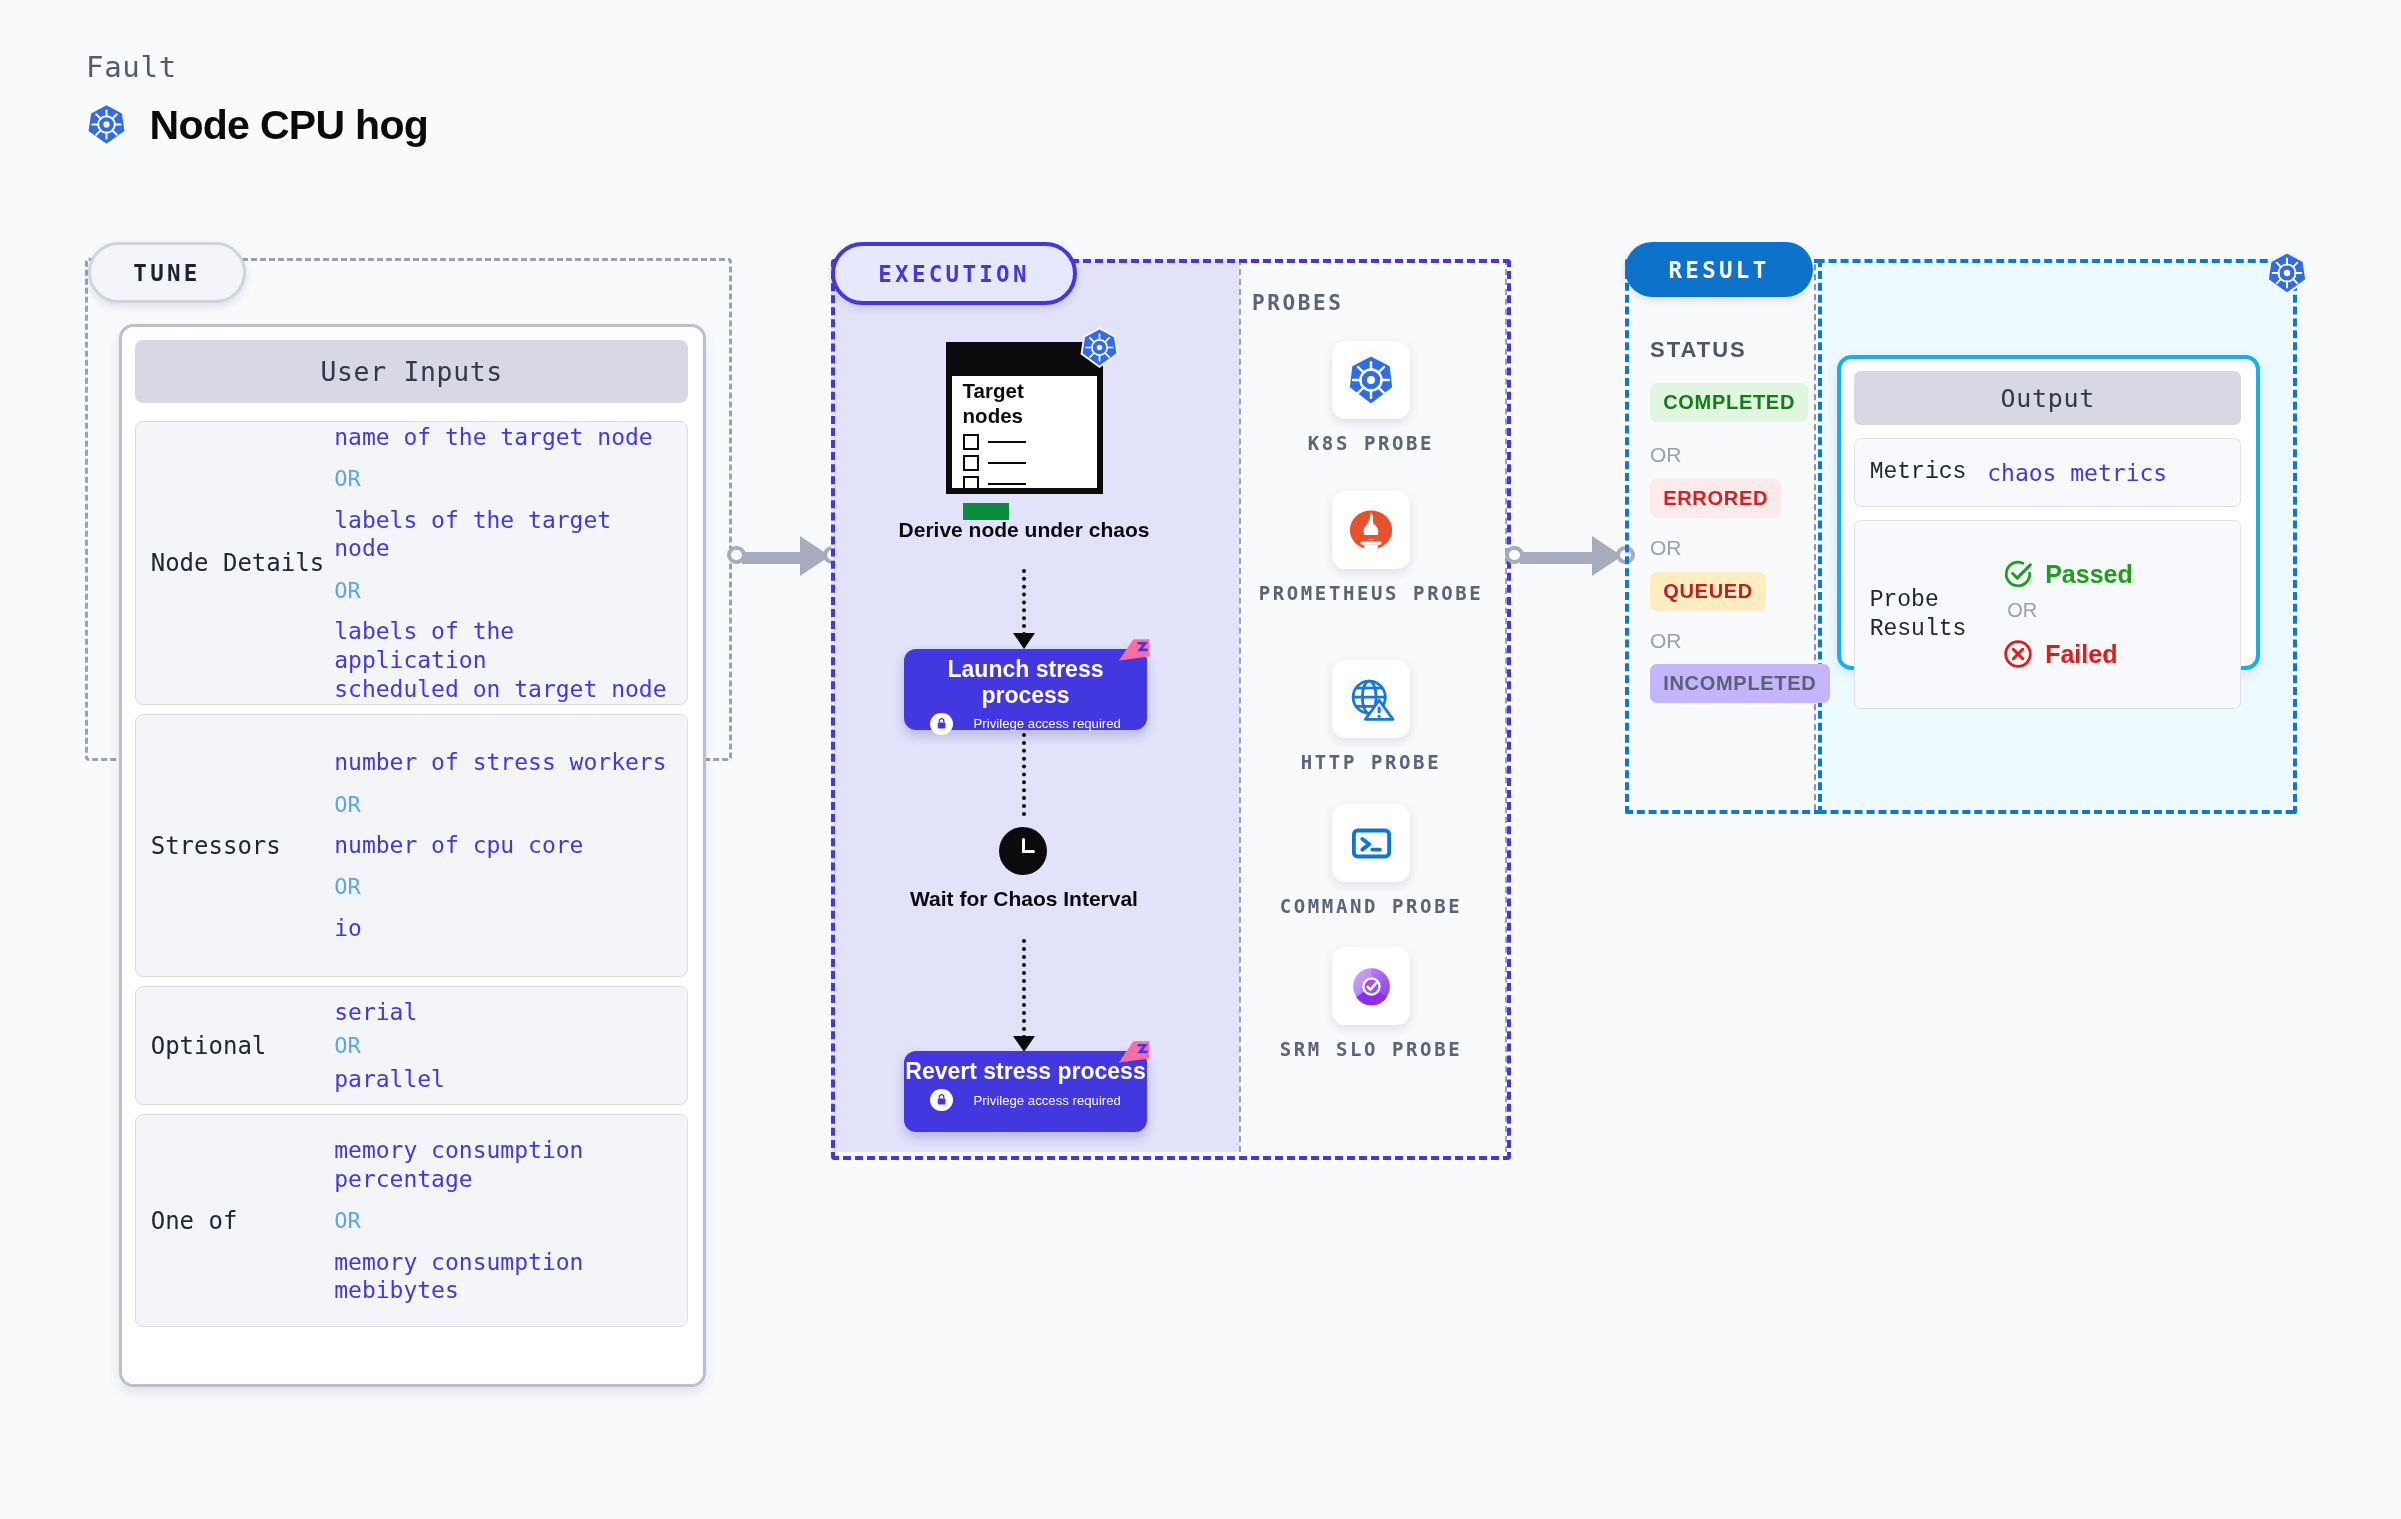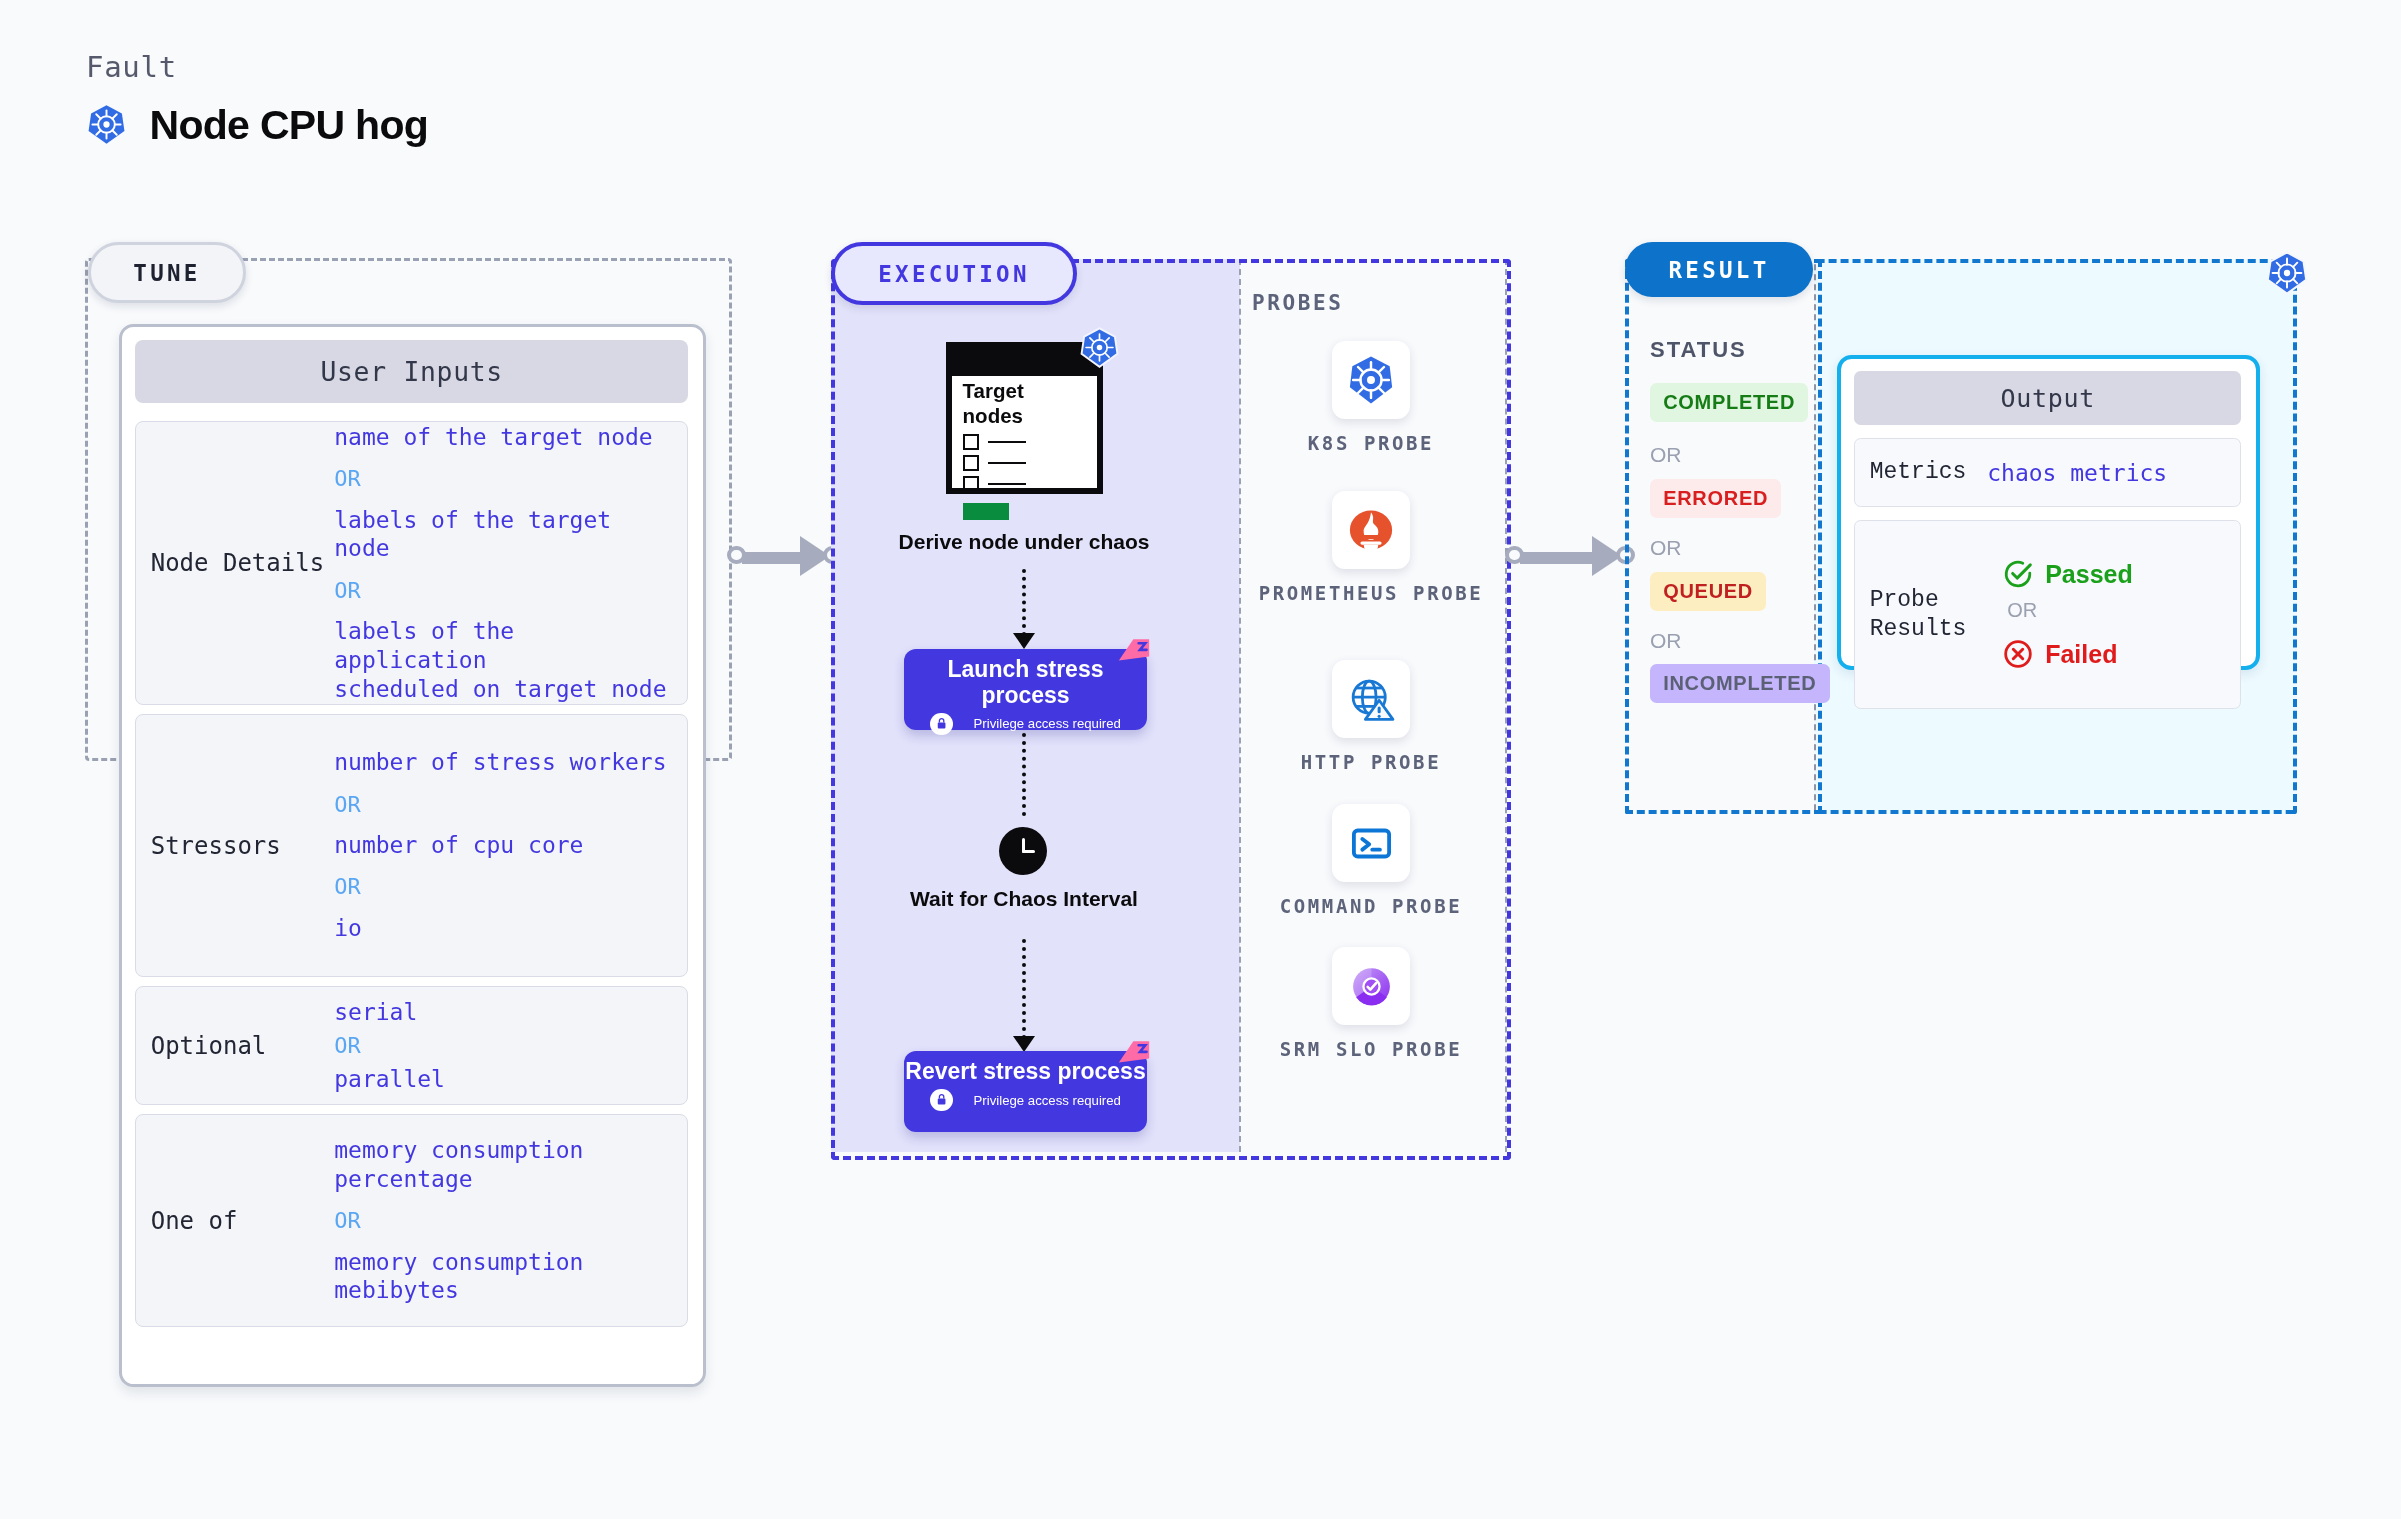--- a/index.html
+++ b/index.html
@@ -104,21 +104,21 @@
   #target-screen .ts-title{
     position:absolute;left:10.6px;top:32px;font-size:20.5px;font-weight:bold;
     color:#0b0b0d;line-height:1.05;
   }
   .ts-line{position:absolute;display:flex;align-items:center;gap:9.2px;left:10.6px;}
   .ts-box{width:16px;height:16px;border:2.6px solid #0b0b0d;box-sizing:border-box;}
   .ts-dash{width:38px;height:2.6px;background:#0b0b0d;}
   #ts-green{position:absolute;left:10.6px;top:137px;width:46px;height:17px;background:#0a8c3f;}
   #k8s-badge-exec{position:absolute;left:1079px;top:327px;z-index:4;}
   #derive-caption{
-    position:absolute;left:869px;top:528px;width:310px;text-align:center;
+    position:absolute;left:869px;top:516px;width:310px;text-align:center;
     font-size:21px;font-weight:bold;color:#0b0b0d;line-height:1.3;
   }
 
   .conn-v{position:absolute;width:0;border-left:4px dotted #0b0b0d;left:1022px;}
   .arrow-head{
     position:absolute;left:1013px;width:0;height:0;
     border-left:11.2px solid transparent;border-right:11.2px solid transparent;
     border-top:16px solid #0b0b0d;
   }
 

